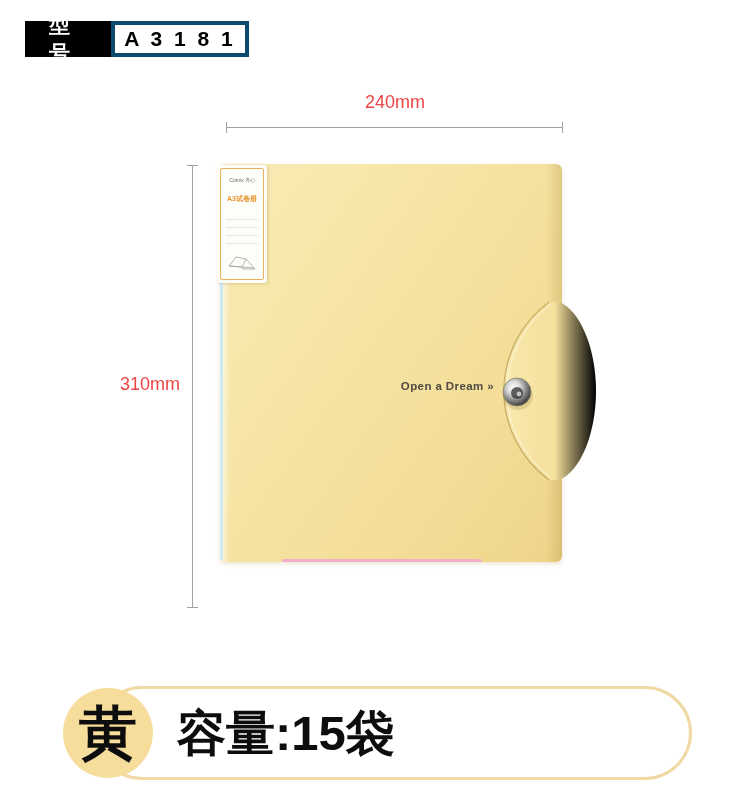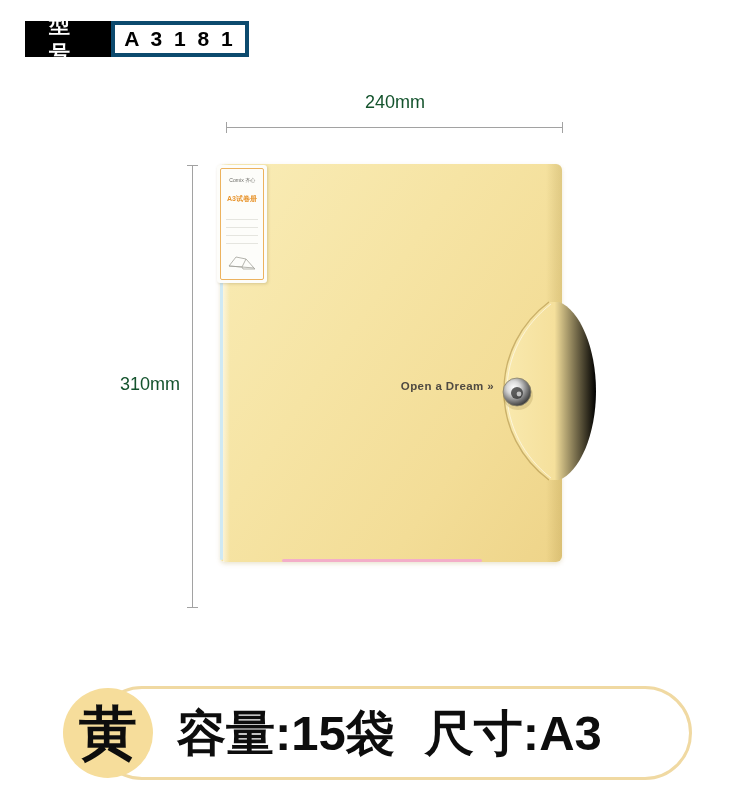--- a/index.html
+++ b/index.html
@@ -14,21 +14,21 @@
     background:#000;color:#fff;width:86px;display:flex;align-items:center;justify-content:center;
     font-weight:bold;font-size:21px;letter-spacing:7px;padding-left:24px;box-sizing:border-box;
   }
   .badge-value{
     background:#fff;border:4px solid #0c4a6e;width:138px;box-sizing:border-box;
     display:flex;align-items:center;justify-content:center;
     font-weight:bold;font-size:21px;letter-spacing:3px;color:#000;
   }
 
   
-  .dim-text{color:#14532d;font-size:18px;}
+  .dim-text{color:#ef4444;font-size:18px;}
   .dim-top-label{position:absolute;top:92px;left:227px;width:336px;text-align:center;}
   .dim-top-line{position:absolute;top:127px;left:226px;width:337px;height:1px;background:#a2a2a2;}
   .dim-top-line::before,.dim-top-line::after{
     content:"";position:absolute;top:-5px;width:1px;height:11px;background:#a2a2a2;}
   .dim-top-line::before{left:0;}
   .dim-top-line::after{right:0;}
   .dim-left-label{position:absolute;top:374px;left:104px;width:76px;text-align:right;}
   .dim-left-line{position:absolute;left:192px;top:165px;width:1px;height:443px;background:#a2a2a2;}
   .dim-left-line::before,.dim-left-line::after{
     content:"";position:absolute;left:-5px;height:1px;width:11px;background:#a2a2a2;}
@@ -152,15 +152,14 @@
     <circle cx="20" cy="98" r="6" fill="#2e2e2e" opacity="0.75"></circle>
     <circle cx="22" cy="99" r="2.4" fill="#cfcfcf" opacity="0.9"></circle>
   </svg>
 </div>
 
 <div class="banner">
   <div class="banner-pill"></div>
   <div class="banner-circle">黄</div>
   <div class="banner-spec">
     <span>容量:15袋</span>
-    <span>尺寸:A3</span>
   </div>
 </div>
 
 </body></html>

